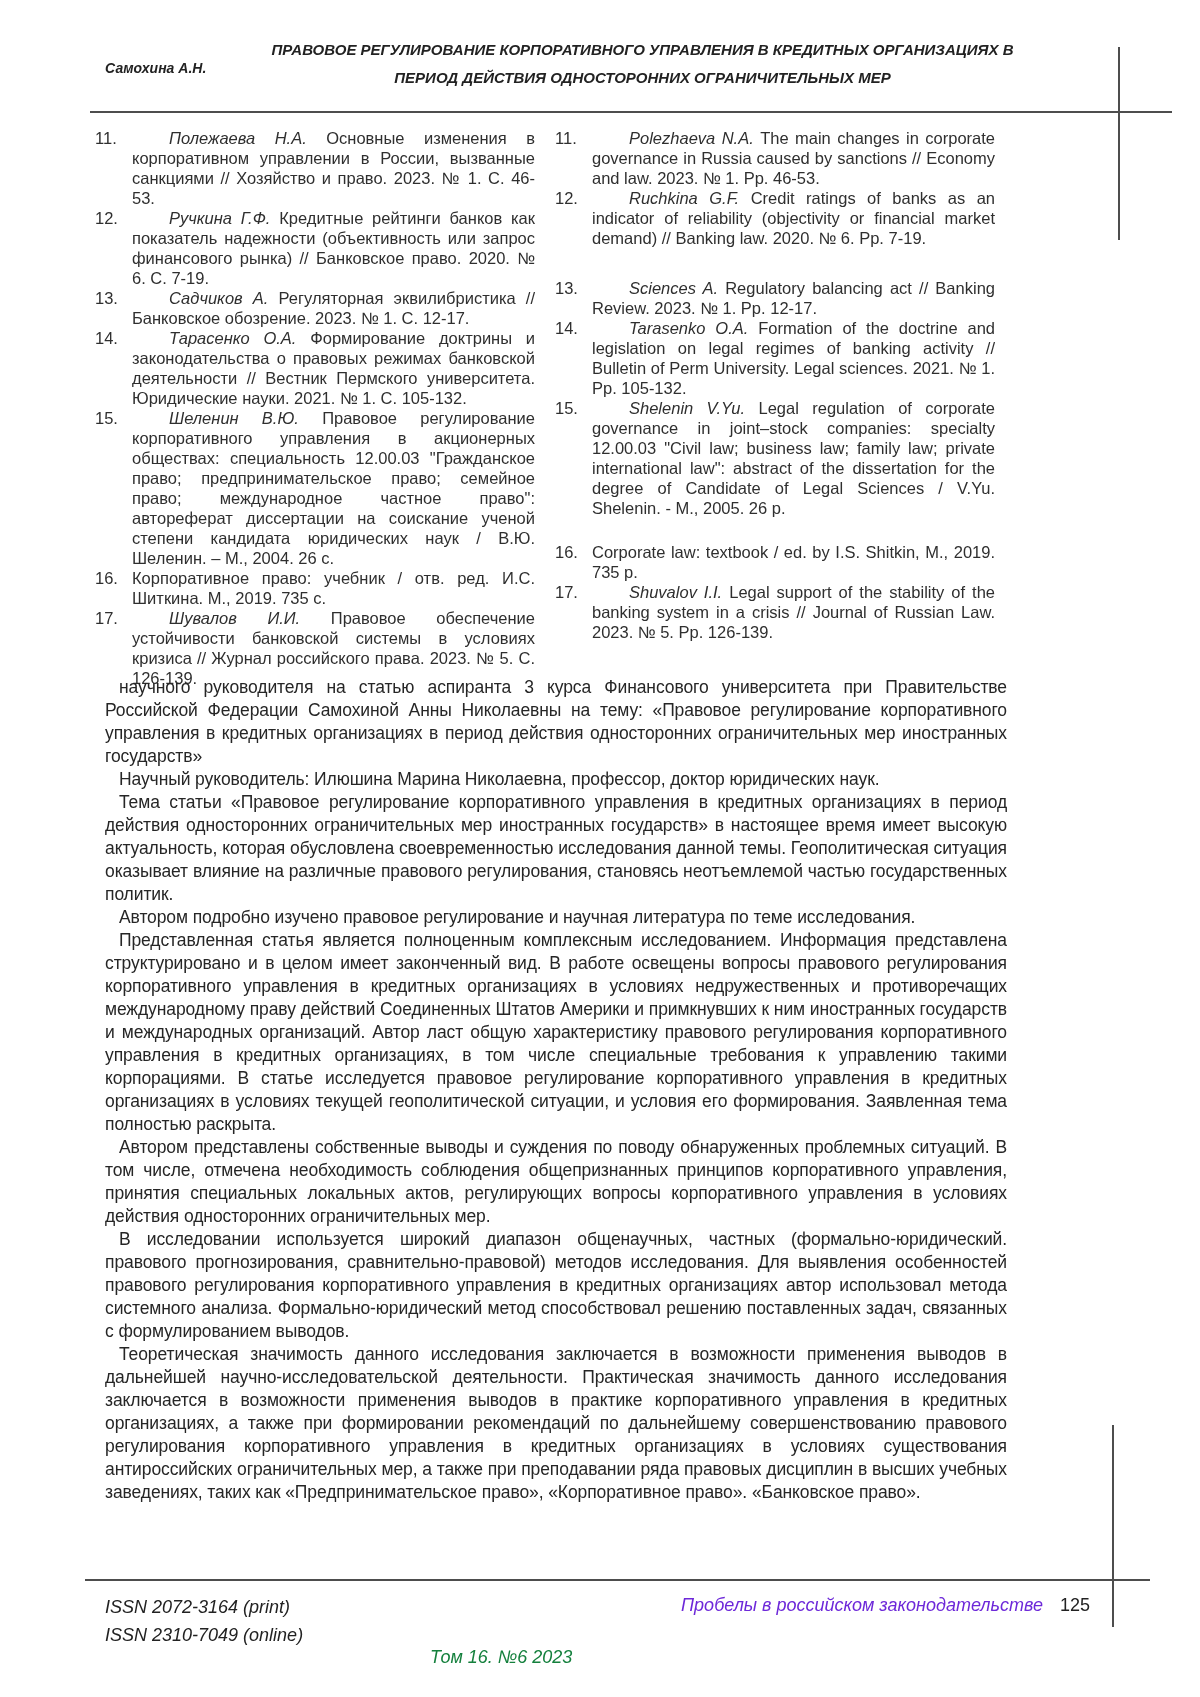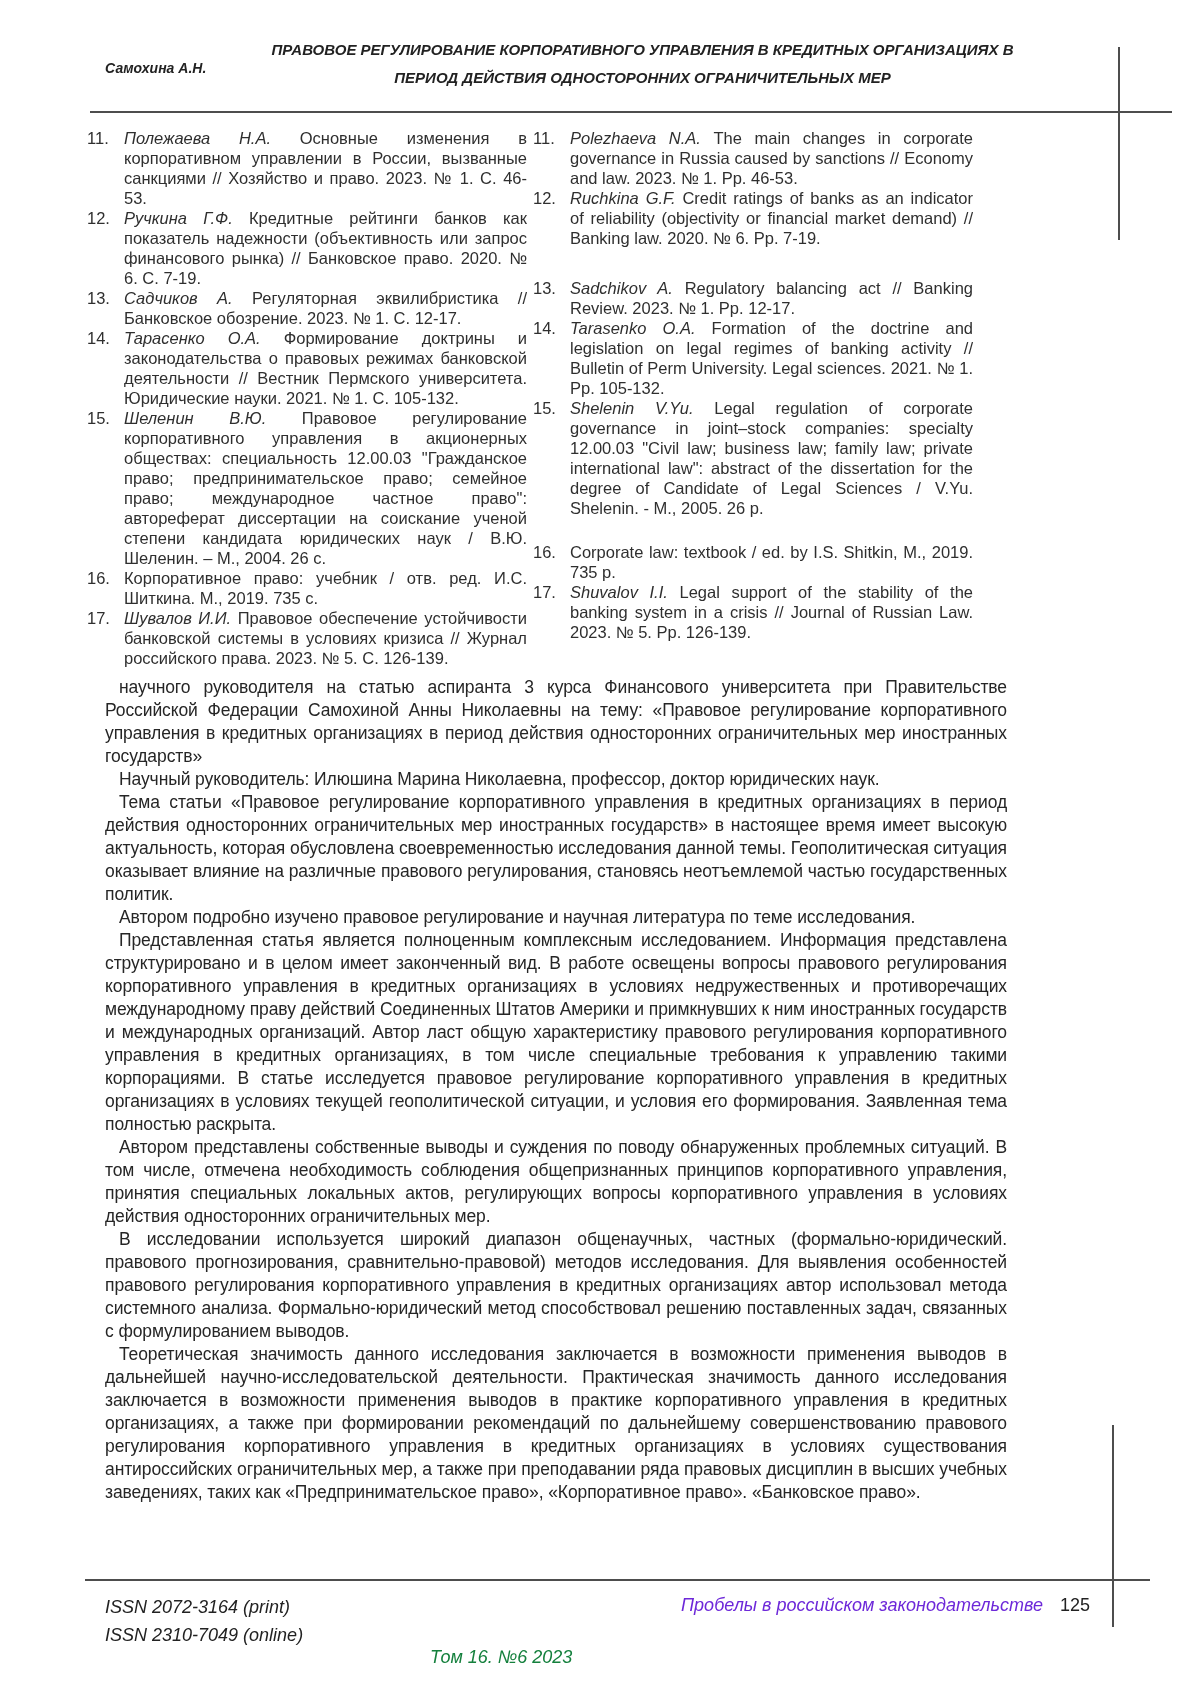--- a/index.html
+++ b/index.html
@@ -22,29 +22,29 @@
     font-size:15px;font-weight:bold;font-style:italic;
     line-height:28px;color:#222;
   }
   
   .rule-header{position:absolute;left:90px;top:111px;width:1082px;height:2px;background:#4d4d4d;}
   .vrule-top{position:absolute;left:1118px;top:47px;width:2px;height:193px;background:#4d4d4d;}
   .vrule-bottom{position:absolute;left:1112px;top:1425px;width:2px;height:202px;background:#4d4d4d;}
   .rule-footer{position:absolute;left:85px;top:1579px;width:1065px;height:2px;background:#4d4d4d;}
   
   .refs{
-    position:absolute;left:87px;top:128px;width:903px;
-    display:flex;gap:6px;
+    position:absolute;left:95px;top:128px;width:903px;
+    display:flex;gap:20px;
     font-size:16.5px;line-height:20px;
   }
   .refs-col{width:440px;}
   .ref-item{display:flex;}
   .ref-num{flex:0 0 37px;}
   .ref-text{flex:1;text-align:justify;}
-  .ref-author{font-style:italic;}
+  .ref-author{font-style:italic;margin-left:37px;}
   
   .review{
     position:absolute;left:105px;top:676px;width:902px;
     font-size:17.5px;line-height:23px;
   }
   .review-title{
     font-style:italic;text-decoration:underline;
     margin:0 0 7px 33px;font-size:17.5px;color:#222;
   }
   .review p{
@@ -115,21 +115,21 @@
         <div class="ref-item">
           <span class="ref-num">11.</span>
           <span class="ref-text"><span class="ref-author">Polezhaeva N.A. </span>The main changes in corporate governance in Russia caused by sanctions // Economy and law. 2023. № 1. Pp. 46-53.</span>
         </div>
         <div class="ref-item">
           <span class="ref-num">12.</span>
           <span class="ref-text"><span class="ref-author">Ruchkina G.F. </span>Credit ratings of banks as an indicator of reliability (objectivity or financial market demand) // Banking law. 2020. № 6. Pp. 7-19.</span>
         </div>
         <div class="ref-item" style="margin-top: 30px;">
           <span class="ref-num">13.</span>
-          <span class="ref-text"><span class="ref-author">Sadchikov A. </span>Regulatory balancing act // Banking Review. 2023. № 1. Pp. 12-17.</span>
+          <span class="ref-text"><span class="ref-author">Sciences A. </span>Regulatory balancing act // Banking Review. 2023. № 1. Pp. 12-17.</span>
         </div>
         <div class="ref-item">
           <span class="ref-num">14.</span>
           <span class="ref-text"><span class="ref-author">Tarasenko O.A. </span>Formation of the doctrine and legislation on legal regimes of banking activity // Bulletin of Perm University. Legal sciences. 2021. № 1. Pp. 105-132.</span>
         </div>
         <div class="ref-item">
           <span class="ref-num">15.</span>
           <span class="ref-text"><span class="ref-author">Shelenin V.Yu. </span>Legal regulation of corporate governance in joint–stock companies: specialty 12.00.03 "Civil law; business law; family law; private international law": abstract of the dissertation for the degree of Candidate of Legal Sciences / V.Yu. Shelenin. - M., 2005. 26 p.</span>
         </div>
         <div class="ref-item" style="margin-top: 24px;">

